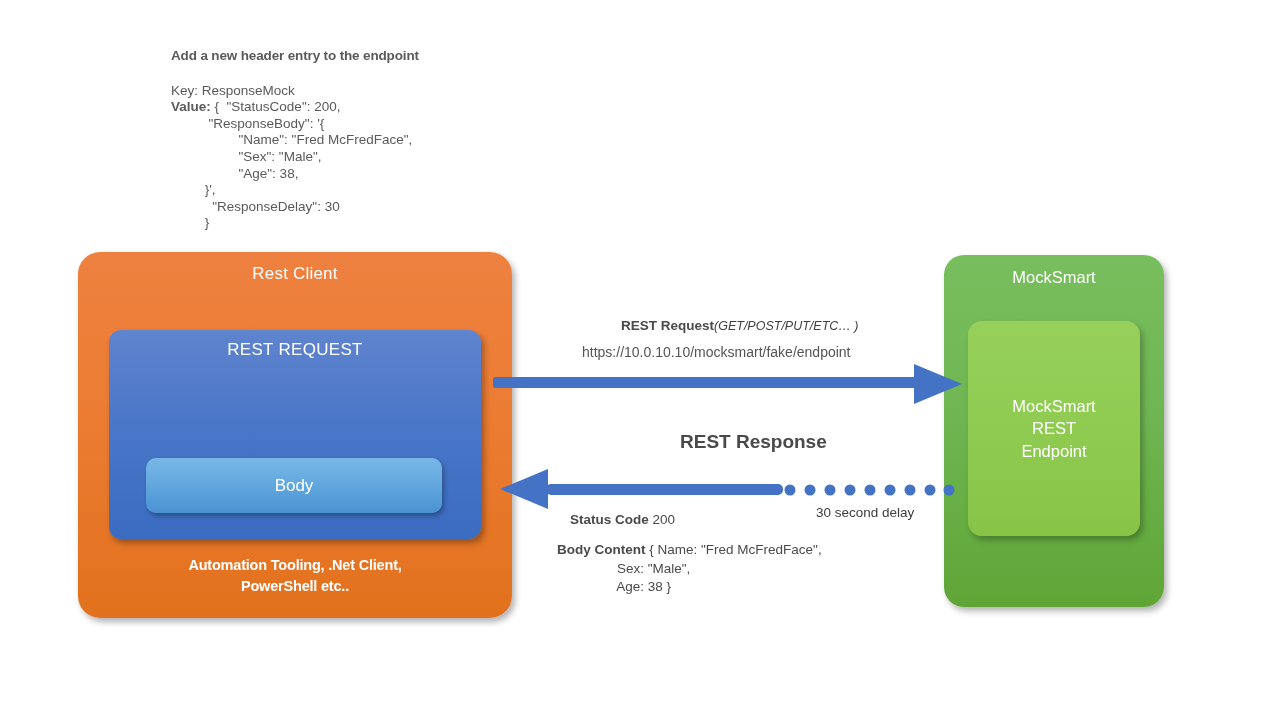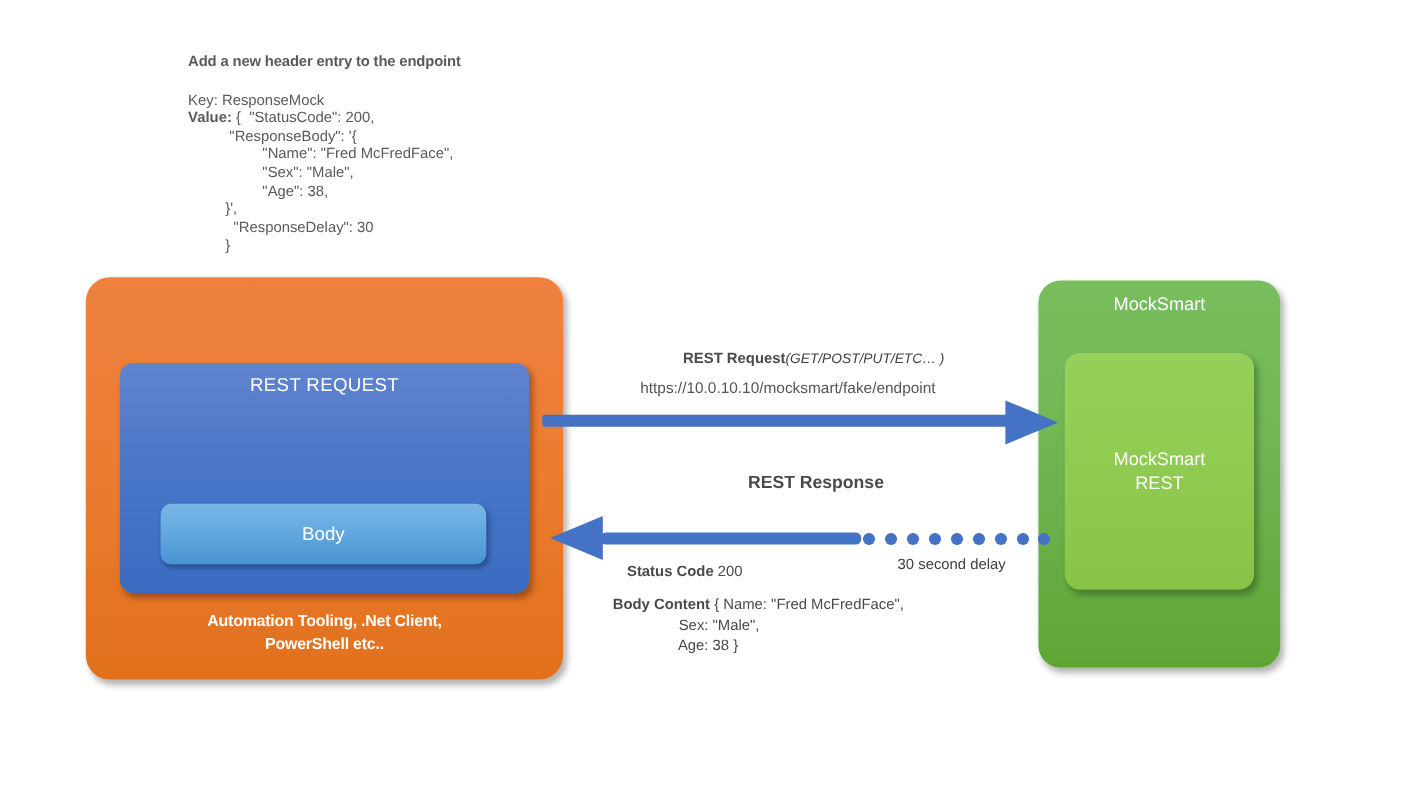--- a/index.html
+++ b/index.html
@@ -174,21 +174,21 @@
   #label-url {
     left: 582px;
     top: 344px;
     font-size: 14px;
     color: #555;
   }
   #label-rest-response {
     left: 680px;
     top: 431px;
     font-weight: bold;
-    font-size: 16px;
+    font-size: 19px;
   }
   #label-delay {
     left: 816px;
     top: 505px;
     font-size: 13.5px;
     color: #3d3d3d;
   }
   #label-status {
     left: 570px;
     top: 512px;
@@ -216,40 +216,42 @@
   <div class="json-line">          "ResponseBody": '{</div>
   <div class="json-line">                  "Name": "Fred McFredFace",</div>
   <div class="json-line">                  "Sex": "Male",</div>
   <div class="json-line">                  "Age": 38,</div>
   <div class="json-line">         }',</div>
   <div class="json-line">           "ResponseDelay": 30</div>
   <div class="json-line">         }</div>
 </div>
 
 <div id="rest-client">
+  <div class="box-title">Rest Client</div>
 
   <div id="rest-request">
     <div class="sub-title">REST REQUEST</div>
     <div class="pill" id="pill-body">
       <span>Body</span>
     </div>
   </div>
 
   <div class="box-footer">
     <div>Automation Tooling, .Net Client,</div>
     <div>PowerShell etc..</div>
   </div>
 </div>
 
 <div id="mocksmart">
   <div class="box-title">MockSmart</div>
   <div id="mocksmart-endpoint">
     <div class="endpoint-label">
       <div>MockSmart</div>
       <div>REST</div>
+      <div>Endpoint</div>
     </div>
   </div>
 </div>
 
 <svg id="arrow-request" width="1280" height="720">
   <g>
     <rect x="493" y="377" width="425" height="11" rx="2" fill="#4472C4"></rect>
     <polygon points="914,364 962,384 914,404" fill="#4472C4"></polygon>
   </g>
 </svg>

